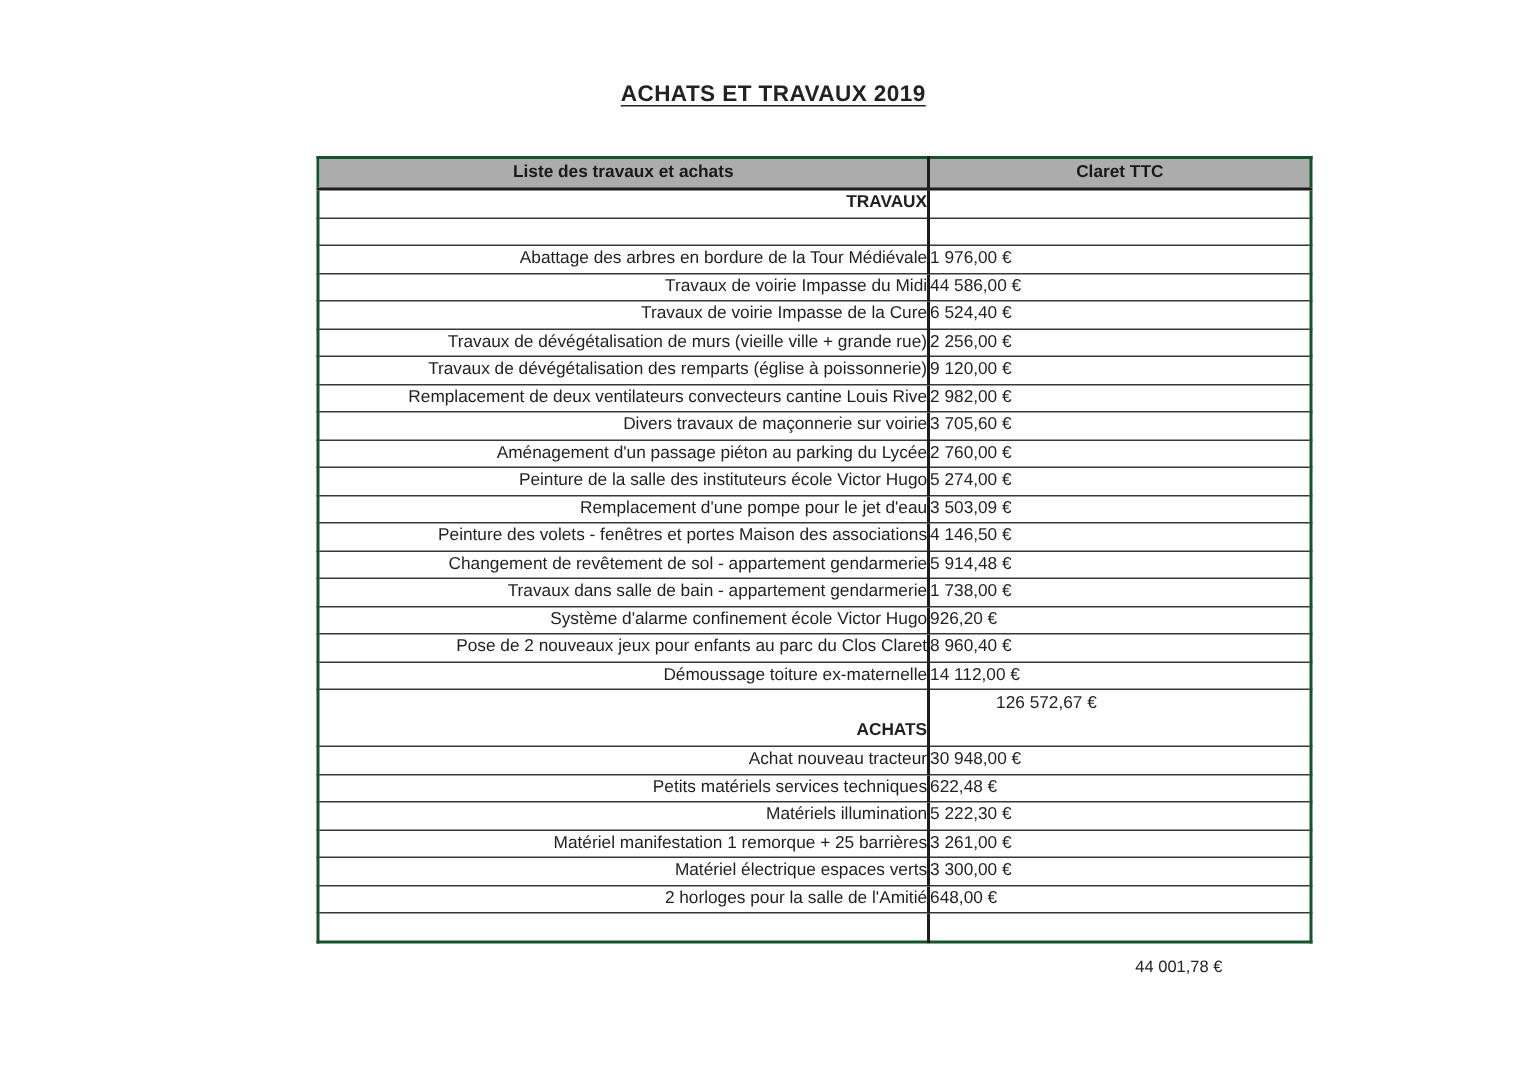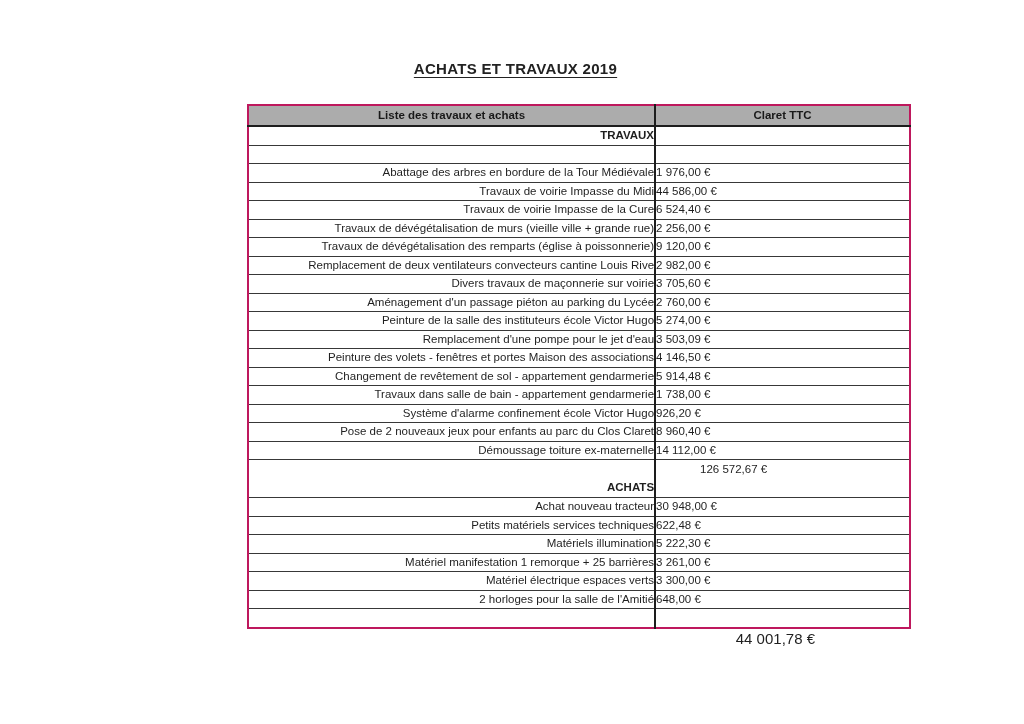--- a/index.html
+++ b/index.html
@@ -6,42 +6,41 @@
   body {
     width: 1024px; height: 724px;
     background: #ffffff;
     font-family: "Liberation Sans", sans-serif;
     color: #1d1d1d;
     position: relative;
     overflow: hidden;
   }
   .doc-title {
     position: absolute;
-    top: 60px; left: 211px; width: 609px;
+    top: 54px; left: 211px; width: 609px;
     margin: 0;
     text-align: center;
     font-size: 15px;
     font-weight: bold;
     letter-spacing: 0.3px;
     text-decoration: underline;
     text-underline-offset: 3px;
     color: #222222;
   }
   .table-wrap {
     position: absolute;
     left: 211px; top: 104px; width: 609px;
   }
   table.main {
     width: 664px;
     table-layout: fixed;
     border-collapse: collapse;
     font-size: 11.5px;
     color: #1f1f1f;
-    border: 2px solid #be185d;
-    margin-left: 36px;
+    border: 2px solid #14532d;
   }
   col.c1 { width: 372px; }
   col.c2 { width: 233px; }
   th, td {
     border: 1px solid #383838;
     padding: 0;
     height: 17.5px;
     line-height: 17.5px;
     overflow: hidden;
     white-space: nowrap;
@@ -68,24 +67,24 @@
     padding-bottom: 2px;
     line-height: 15px;
   }
   tr.tall td.amount {
     vertical-align: top;
     line-height: 16px;
     padding-top: 1px;
     padding-left: 44px;
   }
   .grand-total {
-    margin-top: 1px;
+    margin-top: 10px;
     text-align: right;
     padding-right: 5px;
-    font-size: 15px;
+    font-size: 11px;
     color: #1f1f1f;
   }
 </style>
 </head>
 <body>
 
 <h1 class="doc-title">ACHATS ET TRAVAUX 2019</h1>
 
 <div class="table-wrap">
   <table class="main">

